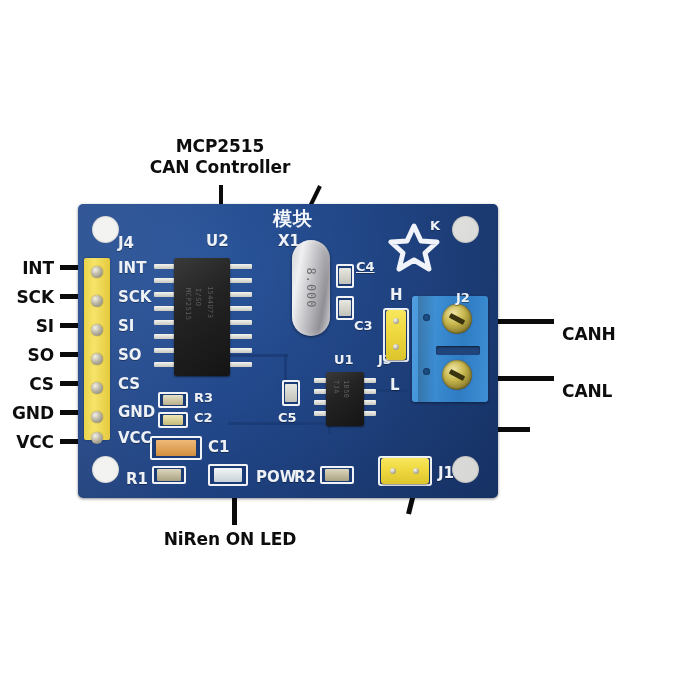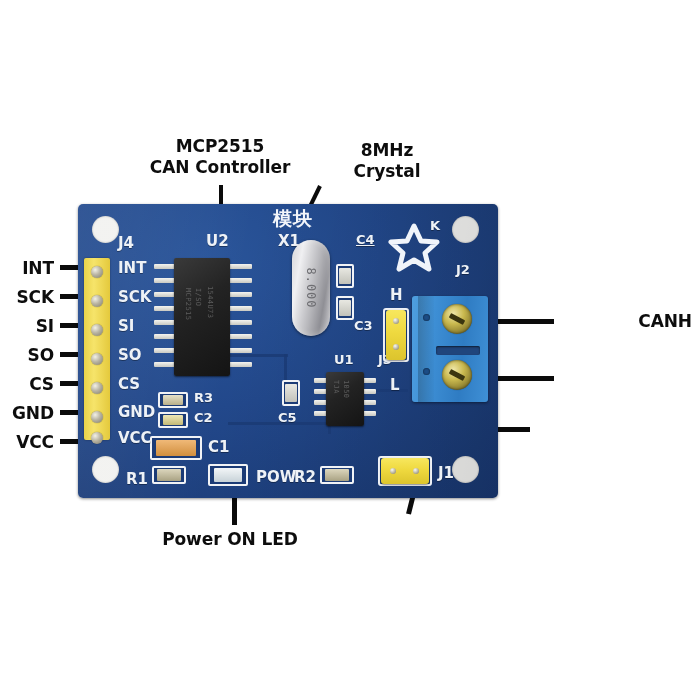--- a/index.html
+++ b/index.html
@@ -21,21 +21,21 @@
     position: absolute;
     font-family: "DejaVu Sans", "Liberation Sans", sans-serif;
     font-weight: bold;
     font-size: 17px;
     color: #0d0d0d;
     line-height: 1.22;
     white-space: pre;
     letter-spacing: -0.1px;
   }
   .anno.r { text-align: right; }
-  .anno.l { text-align: right; }
+  .anno.l { text-align: left; margin-top: 13px; }
   .anno.c { text-align: center; }
 
   .leader {
     position: absolute;
     background: #0b0b0b;
   }
 
   
   #pcb {
     position: absolute;
@@ -286,22 +286,20 @@
 </style>
 </head>
 <body>
 
 <div id="stage">
 
   <div class="anno c" style="left:100px; top:136px; width:240px;">MCP2515
 CAN Controller</div>
   <div class="leader" style="left:219px; top:185px; width:4px; height:95px;"></div>
 
-  <div class="anno c" style="left:322px; top:140px; width:130px;">8MHz
-Crystal</div>
   <div class="leader" style="left:318px; top:186px; width:4px; height:80px;
               transform-origin:top center; transform:rotate(26deg);"></div>
 
   <div class="anno r" style="left:0px; top:258px; width:54px;">INT</div>
   <div class="leader" style="left:60px; top:265px; width:34px; height:5px;"></div>
 
   <div class="anno r" style="left:0px; top:287px; width:54px;">SCK</div>
   <div class="leader" style="left:60px; top:294px; width:34px; height:5px;"></div>
 
   <div class="anno r" style="left:0px; top:316px; width:54px;">SI</div>
@@ -315,25 +313,26 @@
 
   <div class="anno r" style="left:0px; top:403px; width:54px;">GND</div>
   <div class="leader" style="left:60px; top:410px; width:34px; height:5px;"></div>
 
   <div class="anno r" style="left:0px; top:432px; width:54px;">VCC</div>
   <div class="leader" style="left:60px; top:439px; width:34px; height:5px;"></div>
 
   <div class="anno l" style="left:562px; top:311px; width:130px;">CANH</div>
   <div class="leader" style="left:466px; top:319px; width:88px; height:5px;"></div>
 
+  <div class="anno l" style="left:562px; top:368px; width:130px;">CANL</div>
   <div class="leader" style="left:466px; top:376px; width:88px; height:5px;"></div>
 
   <div class="leader" style="left:378px; top:427px; width:152px; height:5px;"></div>
 
-  <div class="anno c" style="left:110px; top:529px; width:240px;">Power ON LED</div>
+  <div class="anno c" style="left:110px; top:529px; width:240px;">NiRen ON LED</div>
   <div class="leader" style="left:232px; top:479px; width:5px; height:46px;"></div>
 
   <div class="leader" style="left:406px; top:478px; width:5px; height:36px;
               transform-origin:bottom center; transform:rotate(14deg);"></div>
 
   <div id="pcb">
 
     <div class="trace" style="left:120px; top:150px; width:90px; height:3px;"></div>
     <div class="trace" style="left:206px; top:150px; width:3px; height:40px;"></div>
     <div class="trace" style="left:250px; top:170px; width:3px; height:60px;"></div>
@@ -397,39 +396,39 @@
       <span class="chiptext" style="left:18px; top:30px;">MCP2515</span>
       <span class="chiptext" style="left:28px; top:30px;">I/SO</span>
       <span class="chiptext" style="left:40px; top:28px;">1544U73</span>
     </div>
 
     <div class="silk big" style="left:200px; top:28px;">X1</div>
     <div id="xtal">
       <span>8.000</span>
     </div>
 
-    <div class="silk mid" style="left:278px; top:28px;text-decoration:underline;">C4</div>
+    <div class="silk mid" style="left:278px; top:55px;text-decoration:underline;">C4</div>
     <div class="smd" style="left:258px; top:60px; width:18px; height:24px;">
       <div class="smdbody" style="width:12px;height:16px;background:linear-gradient(180deg,#e8e8e2,#c2c2ba);"></div>
     </div>
     <div class="smd" style="left:258px; top:92px; width:18px; height:24px;">
       <div class="smdbody" style="width:12px;height:16px;background:linear-gradient(180deg,#e8e8e2,#c2c2ba);"></div>
     </div>
     <div class="silk mid" style="left:276px; top:114px;">C3</div>
 
     <div class="silk big" style="left:312px; top:82px;">H</div>
     <div class="silk big" style="left:312px; top:172px;">L</div>
     <div class="silk mid" style="left:300px; top:148px;">J3</div>
     <div class="jmpfr" style="left:305px; top:104px; width:26px; height:54px;"></div>
     <div class="jmp" style="left:308px; top:106px; width:20px; height:50px;">
       <i style="left:7px; top:8px;"></i>
       <i style="left:7px; top:34px;"></i>
     </div>
 
-    <div class="silk mid" style="left:378px; top:58px; z-index:9;">J2</div>
+    <div class="silk mid" style="left:378px; top:86px; z-index:9;">J2</div>
     <div id="j2">
       <div class="termhole" style="top:18px;"></div>
       <div class="termhole" style="top:72px;"></div>
       <div class="screw" style="top:8px;">
         <div class="screwslot"></div>
       </div>
       <div class="termslot" style="top:50px;"></div>
       <div class="screw" style="top:64px;">
         <div class="screwslot"></div>
       </div>

